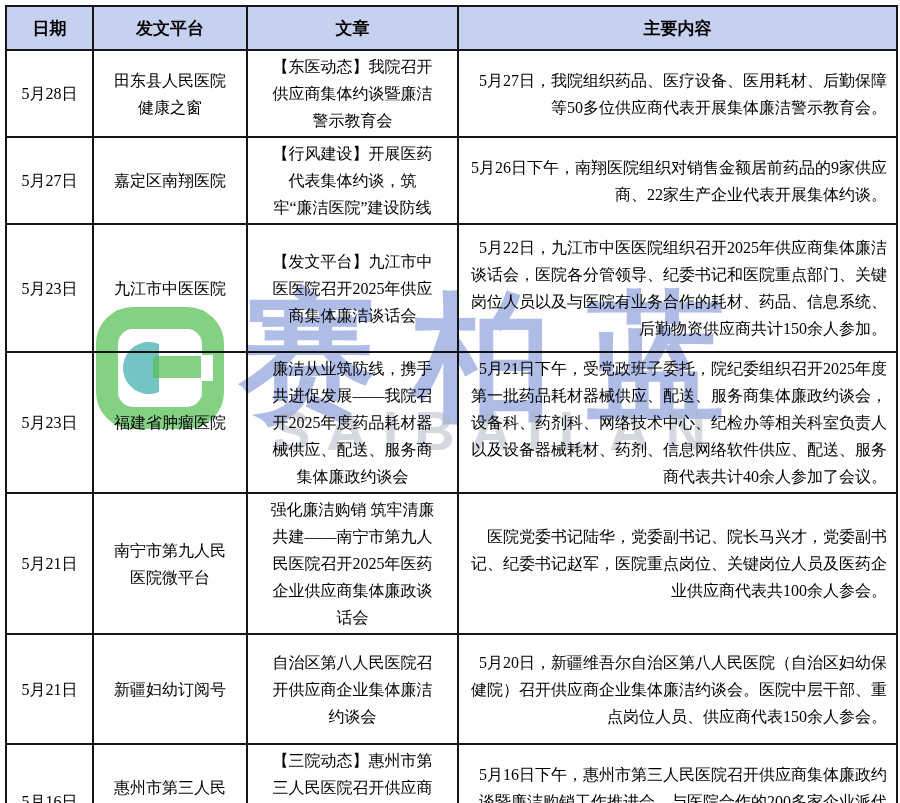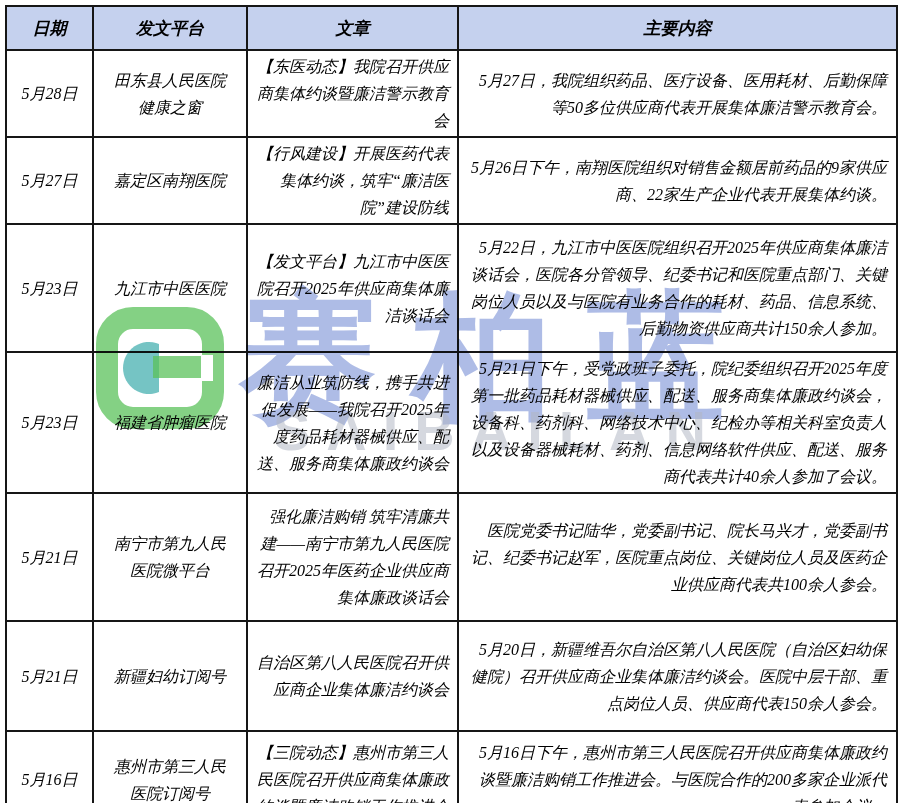--- a/index.html
+++ b/index.html
@@ -20,32 +20,31 @@
   table.news col.c-date{width:87px;}
   table.news col.c-platform{width:154px;}
   table.news col.c-article{width:211px;}
   table.news col.c-content{width:439px;}
   table.news th, table.news td{
     border:2px solid #161616;
     vertical-align:middle;
     font-size:16px;
     line-height:27px;
     word-break:break-all;
-    font-style:italic;
   }
   table.news th{
     background:#c5d1ee;
     font-weight:bold;
     font-size:17px;
     height:40px;
     text-align:center;
   }
   td.col-date{ text-align:center; }
   td.col-platform{ text-align:center; padding:2px 16px; }
-  td.col-article{ text-align:right; padding:2px 8px; }
+  td.col-article{ text-align:center; padding:2px 22px; }
   td.col-content{ text-align:right; padding:2px 9px; line-height:29px; }
   
   tbody tr:nth-child(1){height:83px;}
   tbody tr:nth-child(2){height:82px;}
   tbody tr:nth-child(3){height:128px;}
   tbody tr:nth-child(4){height:124px;}
   tbody tr:nth-child(5){height:128px;}
   tbody tr:nth-child(6){height:110px;}
   tbody tr:nth-child(7){height:97px;}
 

